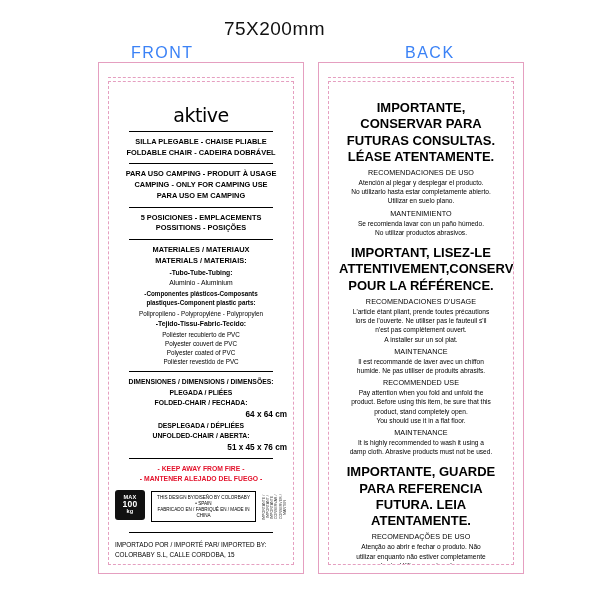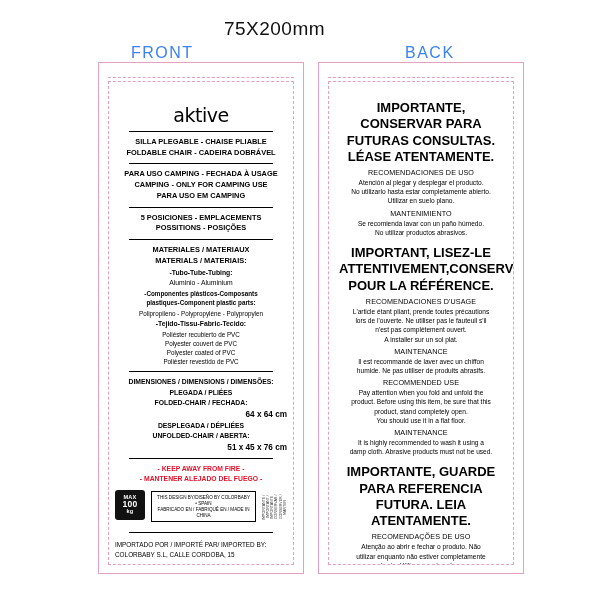--- a/index.html
+++ b/index.html
@@ -182,21 +182,21 @@
     <div class="dash-top"></div>
     <div class="inner">
 
       <div class="logo">aktive</div>
       <hr class="rule">
 
       <div class="c b t8 blk" style="white-space:pre-line">SILLA PLEGABLE - CHAISE PLIABLE
 FOLDABLE CHAIR - CADEIRA DOBRÁVEL</div>
       <hr class="rule">
 
-      <div class="c b t8 blk" style="white-space:pre-line">PARA USO CAMPING - FECHADA À USAGE
+      <div class="c b t8 blk" style="white-space:pre-line">PARA USO CAMPING - PRODUIT À USAGE
 CAMPING - ONLY FOR CAMPING USE
 PARA USO EM CAMPING</div>
       <hr class="rule">
 
       <div class="c b t8 blk" style="white-space:pre-line">5 POSICIONES - EMPLACEMENTS
 POSSITIONS - POSIÇÕES</div>
       <hr class="rule">
 
       <div class="c b t8 tight" style="white-space:pre-line">MATERIALES / MATERIAUX
 MATERIALS / MATERIAIS:</div>

